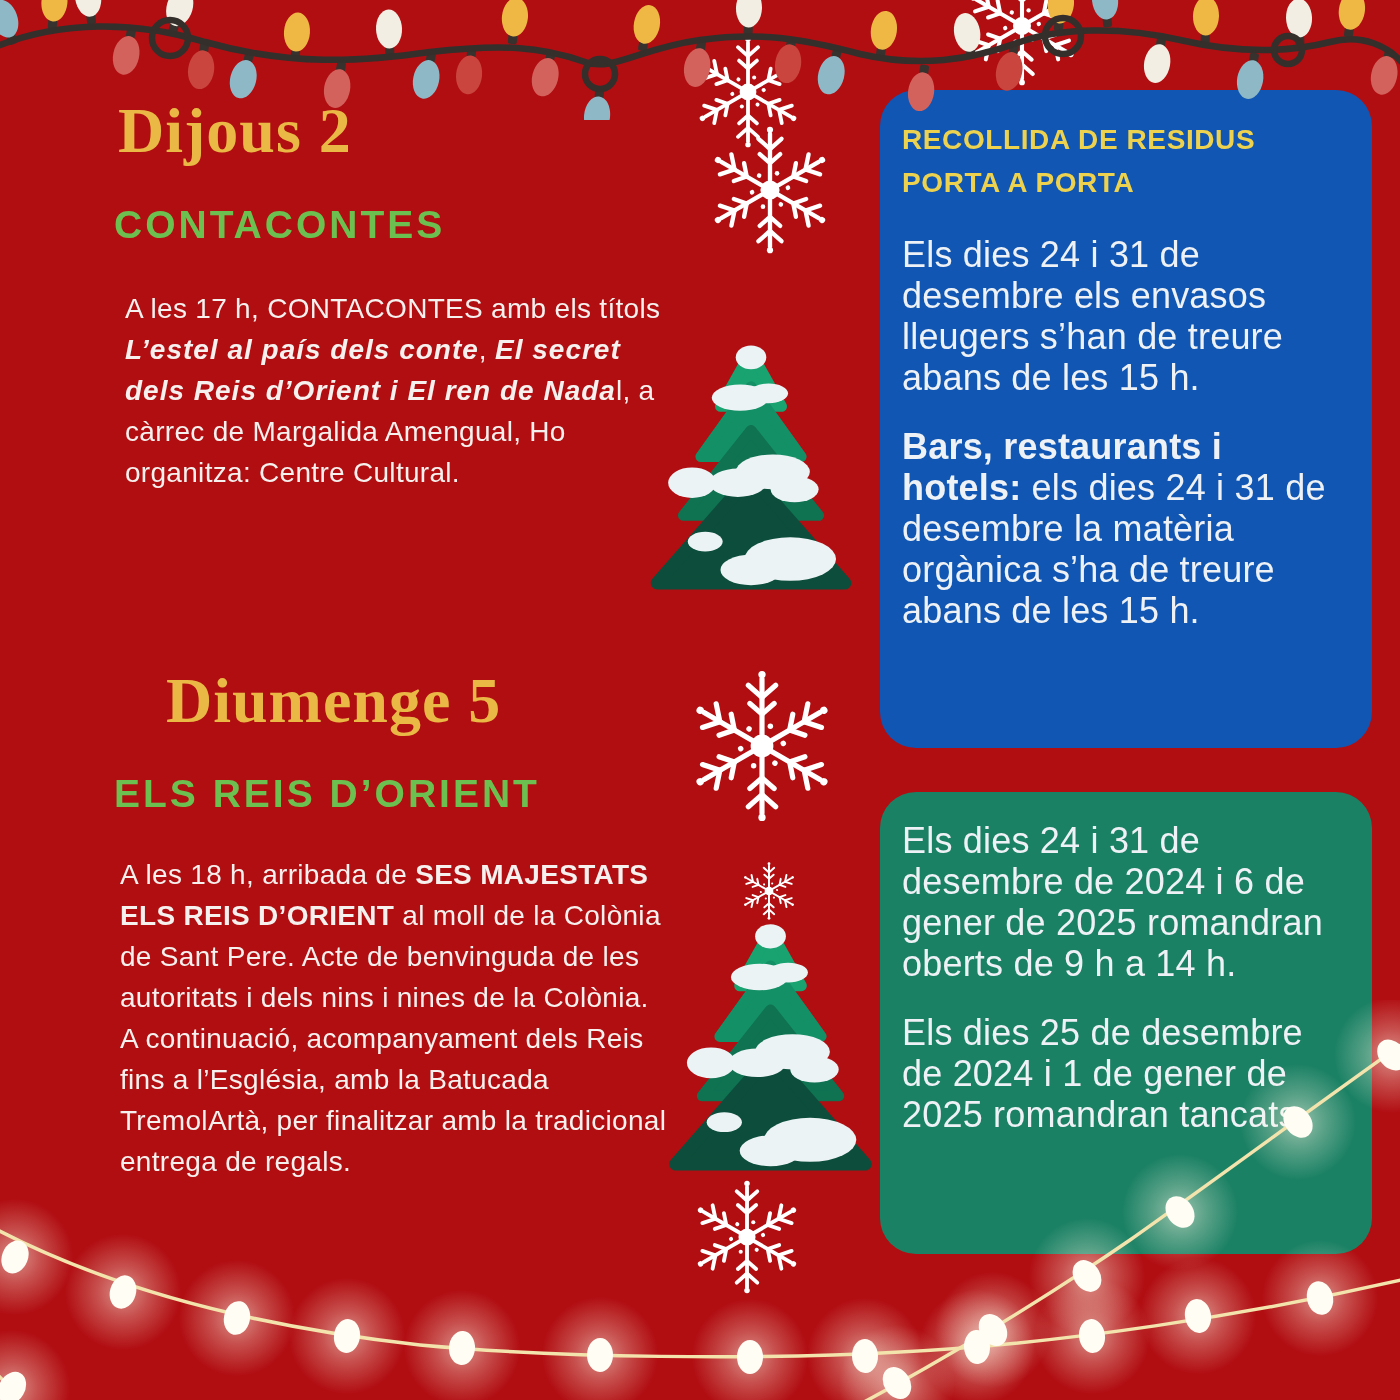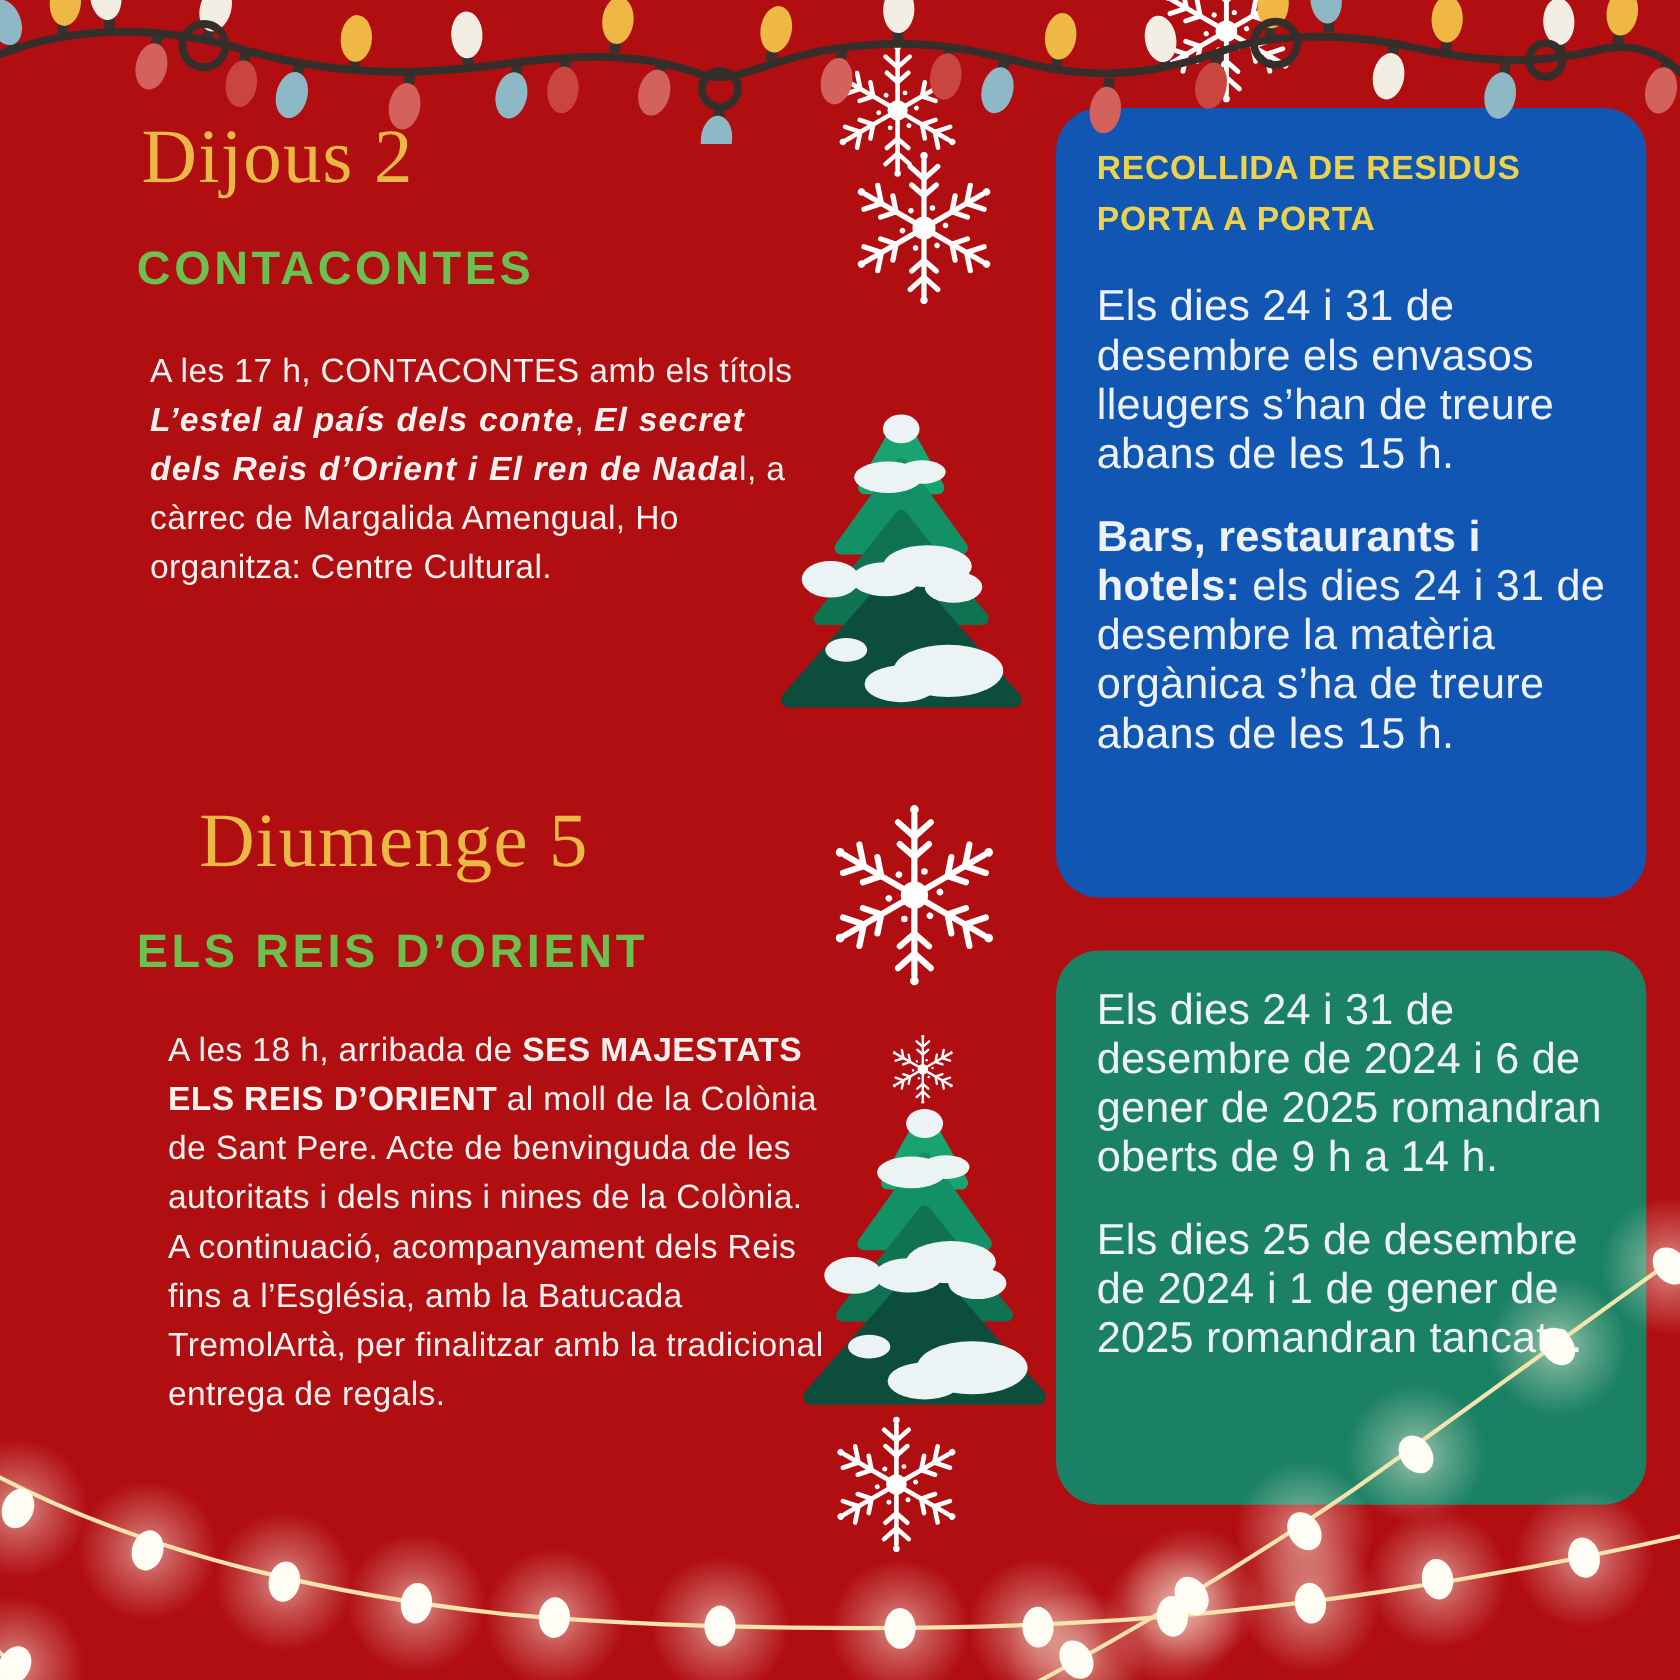--- a/index.html
+++ b/index.html
@@ -1,37 +1,37 @@
 <!DOCTYPE html>
 <html style="--background: #b10e12; --date-yellow: #eab845; --title-green: #6cc04f; --box-blue: #1156b2; --box-green: #1b8164; --box-heading-yellow: #ecd24f; --body-white: #f6f1ee;"><head>
 <meta charset="utf-8">
 <style>
   html,body{margin:0;padding:0;}
   body{width:1400px;height:1400px;overflow:hidden;font-family:"Liberation Sans",sans-serif;}
   .canvas{position:relative;width:1400px;height:1400px;background:var(--background,#b10e12);overflow:hidden;}
 
   
-  .date{position:absolute;font-family:"Liberation Serif",serif;font-weight:400;
+  .date{position:absolute;font-family:"Liberation Serif",serif;font-weight:700;
         font-size:64px;color:var(--date-yellow,#eab845);letter-spacing:1px;z-index:2;}
   #date1{left:118px;top:94px;}
   #date2{left:118px;top:664px;margin-left:48px;}
   .event-title{position:absolute;font-weight:700;font-size:39px;
         color:var(--title-green,#6cc04f);letter-spacing:3px;z-index:2;}
   #title1{left:114px;top:203px;}
   #title2{left:114px;top:772px;}
   .body-text{position:absolute;color:var(--body-white,#f6f1ee);font-size:28px;line-height:41px;
         letter-spacing:.3px;white-space:pre-line;z-index:2;}
   #body1{left:125px;top:288px;width:548px;}
-  #body2{left:120px;top:854px;width:565px;margin-left:20px;}
+  #body2{left:120px;top:854px;width:565px;}
   .run-b{font-weight:700;}
   .run-bi{font-weight:700;font-style:italic;letter-spacing:1px;}
 
   
   .info-box{position:absolute;left:880px;width:492px;border-radius:36px;
-        padding:28px 34px;box-sizing:border-box;color:#eef2f6;z-index:2;}
+        padding:28px 22px;box-sizing:border-box;color:#eef2f6;z-index:2;}
   #box-residus{top:90px;height:658px;background:var(--box-blue,#1156b2);}
   #box-parc{top:792px;height:462px;background:var(--box-green,#1b8164);}
   .info-box h2{margin:0 0 30px;font-size:28px;line-height:43px;
         color:var(--box-heading-yellow,#ecd24f);letter-spacing:.6px;font-weight:700;}
   .info-box p{margin:0 0 28px;font-size:36px;line-height:41px;letter-spacing:.2px;}
   .info-box p:last-child{margin-bottom:0;}
 
   
   .decor{position:absolute;pointer-events:none;}
   #garland-top{left:0;top:0;z-index:3;}

